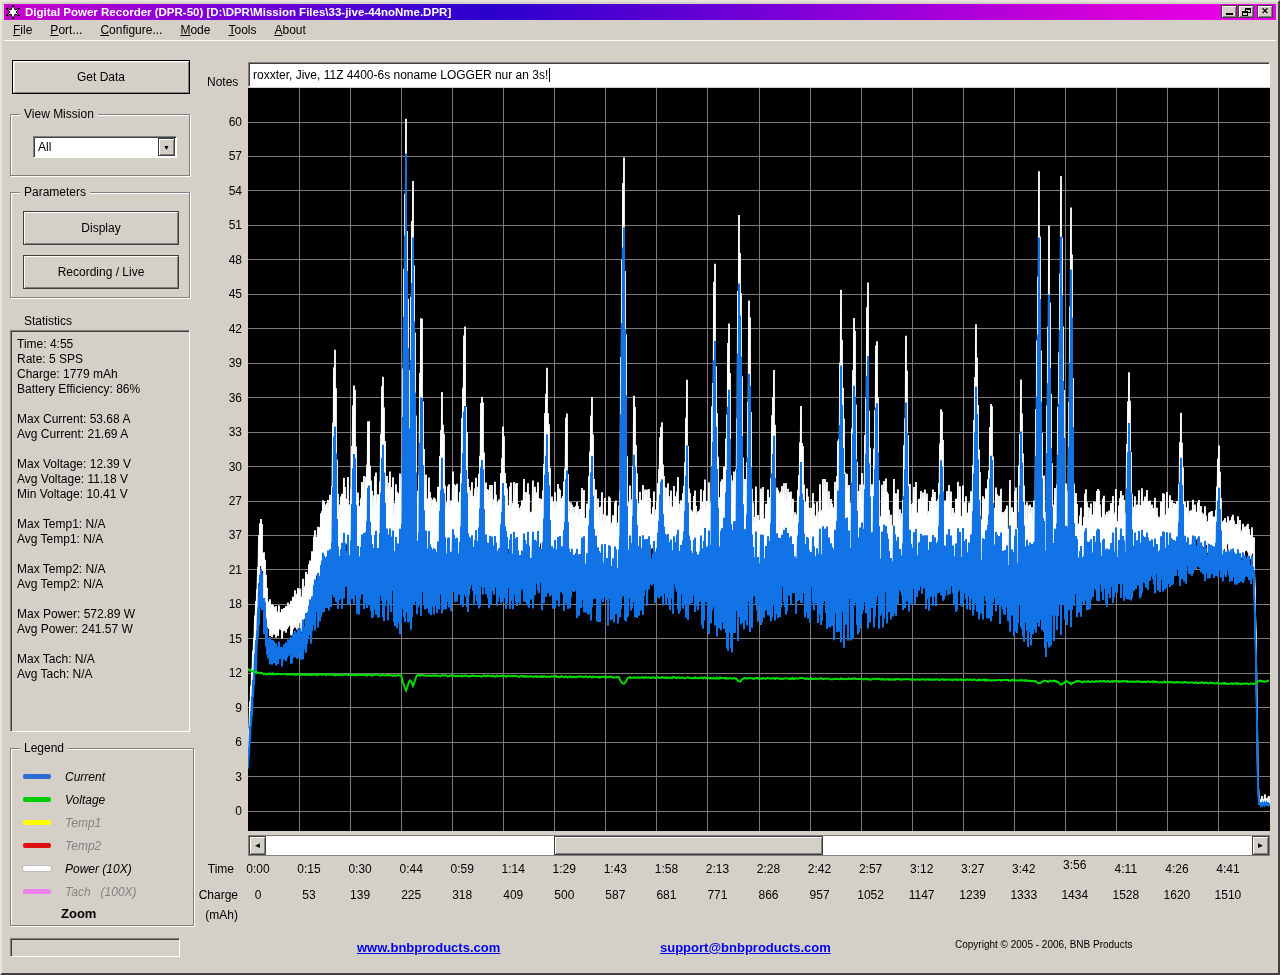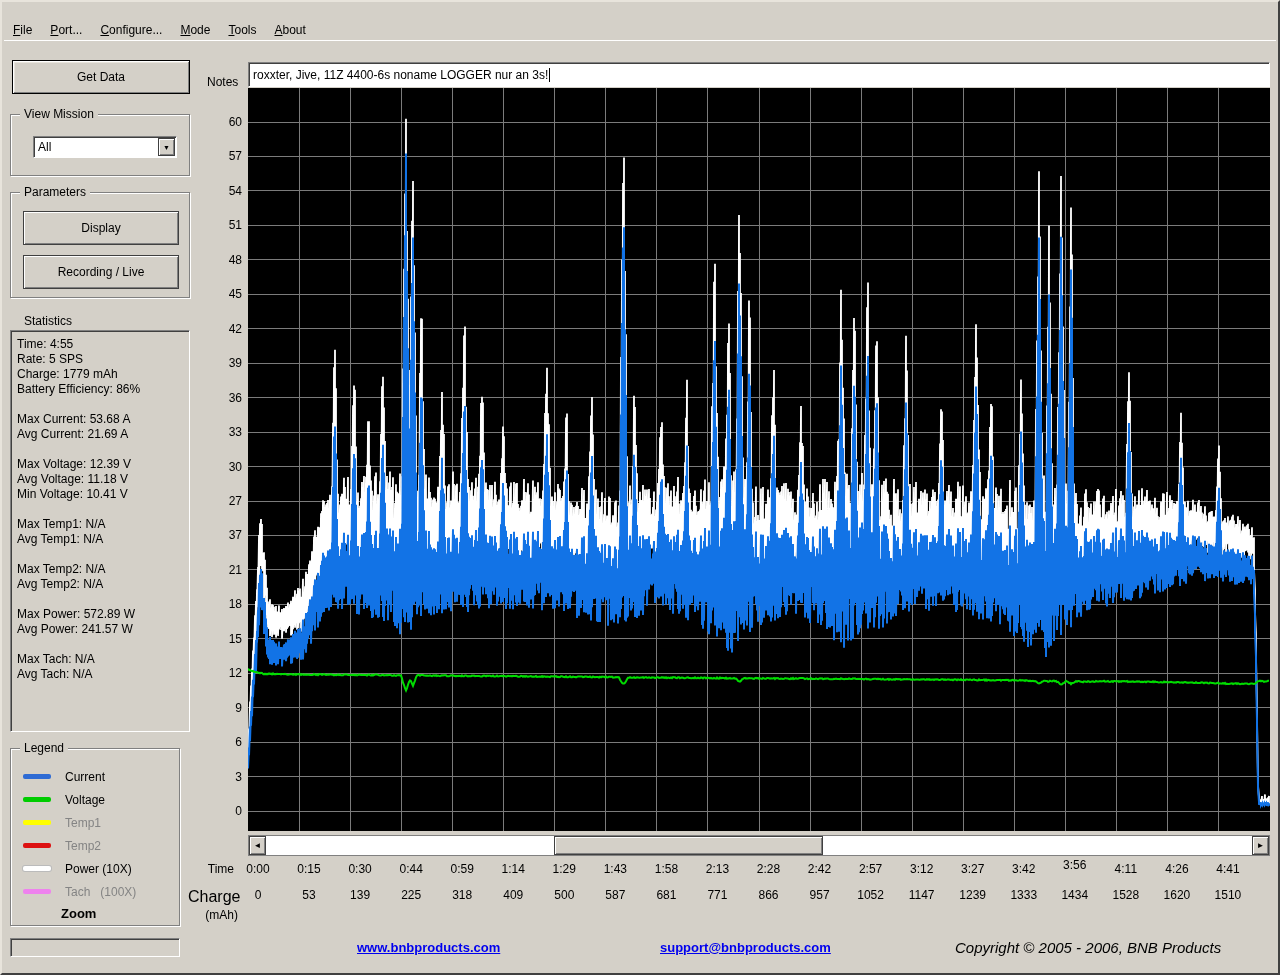--- a/index.html
+++ b/index.html
@@ -73,27 +73,47 @@
   .ytick{position:absolute;width:34px;text-align:right;font-size:12px;line-height:14px;}
   .xtick{position:absolute;width:44px;text-align:center;font-size:12px;line-height:14px;}
   
   #scrollbar{left:246px;top:833px;width:1022px;height:21px;background:#fff;
     border:1px solid #808080;box-sizing:border-box;display:block;}
   .scroll-arrow{position:absolute;top:0;width:17px;height:19px;font-size:8px;}
   #scroll-thumb{position:absolute;top:0;height:19px;background:#D4D0C8;border:1px solid #404040;
     box-shadow:inset 1px 1px 0 #fff, inset -1px -1px 0 #808080;box-sizing:border-box;}
   
   .footer-link{font-size:13px;font-weight:bold;color:#0000EE;text-decoration:underline;white-space:nowrap;cursor:pointer;}
-  #copyright{font-size:15px;color:#000;white-space:nowrap;font-style:italic;}
+  #copyright{font-size:10px;color:#000;white-space:nowrap;}
 </style>
 </head>
 <body>
 
 <div id="app">
 
+  <div id="titlebar" class="abs">
+    <svg width="14" height="14" viewBox="0 0 14 14" style="margin:0 3px 0 2px">
+      <polygon points="7,0 9,5 14,3 10,7 14,11 9,9 7,14 5,9 0,11 4,7 0,3 5,5" fill="#fff" stroke="#000" stroke-width="1"></polygon>
+    </svg>
+    <span id="title-text">Digital Power Recorder (DPR-50) [D:\DPR\Mission Files\33-jive-44noNme.DPR]</span>
+    <div id="win-controls">
+      <div class="winbtn">
+          <div id="min-glyph"></div>
+        </div>
+      <div class="winbtn">
+          <div id="restore-glyph">
+            <div class="r1"></div>
+            <div class="r2"></div>
+          </div>
+        </div>
+      <div class="winbtn" style="margin-left:3px">
+          <span id="close-glyph">✕</span>
+        </div>
+    </div>
+  </div>
 
   <div id="menubar" class="abs">
       <div class="menu-item">File</div>
       <div class="menu-item">Port...</div>
       <div class="menu-item">Configure...</div>
       <div class="menu-item">Mode</div>
       <div class="menu-item">Tools</div>
       <div class="menu-item">About</div>
     </div>
 
@@ -141,23 +161,23 @@
       <div class="stat-line">Max Temp2: N/A</div>
       <div class="stat-line">Avg Temp2: N/A</div>
       <div class="stat-line"></div>
       <div class="stat-line">Max Power: 572.89 W</div>
       <div class="stat-line">Avg Power: 241.57 W</div>
       <div class="stat-line"></div>
       <div class="stat-line">Max Tach: N/A</div>
       <div class="stat-line">Avg Tach: N/A</div>
     </div>
 
-  <div class="abs groupbox" style="left:8px;top:746px;width:170px;height:178px;">
+  <div class="abs groupbox" style="left:8px;top:746px;width:184px;height:178px;">
     <span class="group-label">Legend</span>
-    <div id="legend-items" style="padding-top:16px;">
+    <div id="legend-items" style="padding-top:16px;font-style:italic;">
         <div class="legend-row">
           <div class="legend-swatch" style="background: rgb(46, 107, 212);"></div>
           <span class="legend-label">Current</span>
         </div>
         <div class="legend-row">
           <div class="legend-swatch" style="background: rgb(0, 204, 0);"></div>
           <span class="legend-label">Voltage</span>
         </div>
         <div class="legend-row">
           <div class="legend-swatch" style="background: rgb(255, 255, 0);"></div>
@@ -224,21 +244,21 @@
     <div class="scroll-arrow btn3d" style="left:0;">
         <span>◄</span>
       </div>
     <div id="scroll-thumb" style="left: 305.002px; width: 269.032px;"></div>
     <div class="scroll-arrow btn3d" style="right:0;">
         <span>►</span>
       </div>
   </div>
 
   <div class="abs" style="left:192px;top:860px;width:40px;text-align:right;font-size:12px;">Time</div>
-  <div class="abs" style="left:186px;top:886px;width:50px;text-align:right;font-size:16px;">Charge</div>
+  <div class="abs" style="left:186px;top:886px;width:50px;text-align:right;font-size:12px;">Charge</div>
   <div class="abs" style="left:186px;top:906px;width:50px;text-align:right;font-size:12px;">(mAh)</div>
   <div id="x-ticks">
       <div class="xtick" style="left: 234px; top: 860px;">0:00</div>
       <div class="xtick" style="left: 234px; top: 886px;">0</div>
       <div class="xtick" style="left: 285.05px; top: 860px;">0:15</div>
       <div class="xtick" style="left: 285.05px; top: 886px;">53</div>
       <div class="xtick" style="left: 336.1px; top: 860px;">0:30</div>
       <div class="xtick" style="left: 336.1px; top: 886px;">139</div>
       <div class="xtick" style="left: 387.15px; top: 860px;">0:44</div>
       <div class="xtick" style="left: 387.15px; top: 886px;">225</div>

